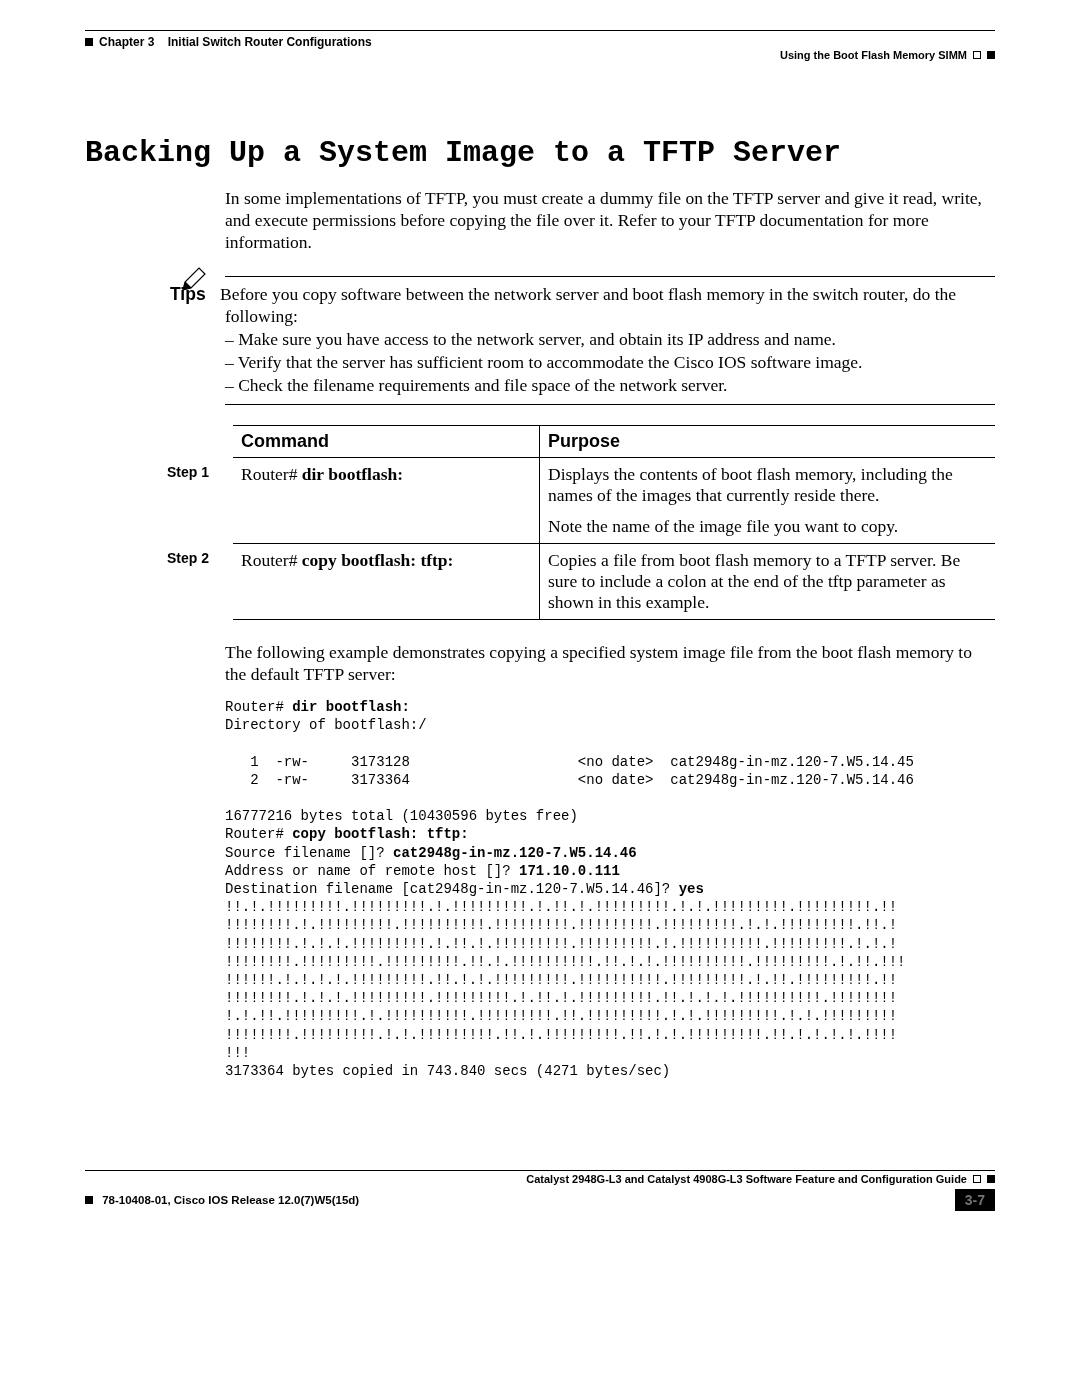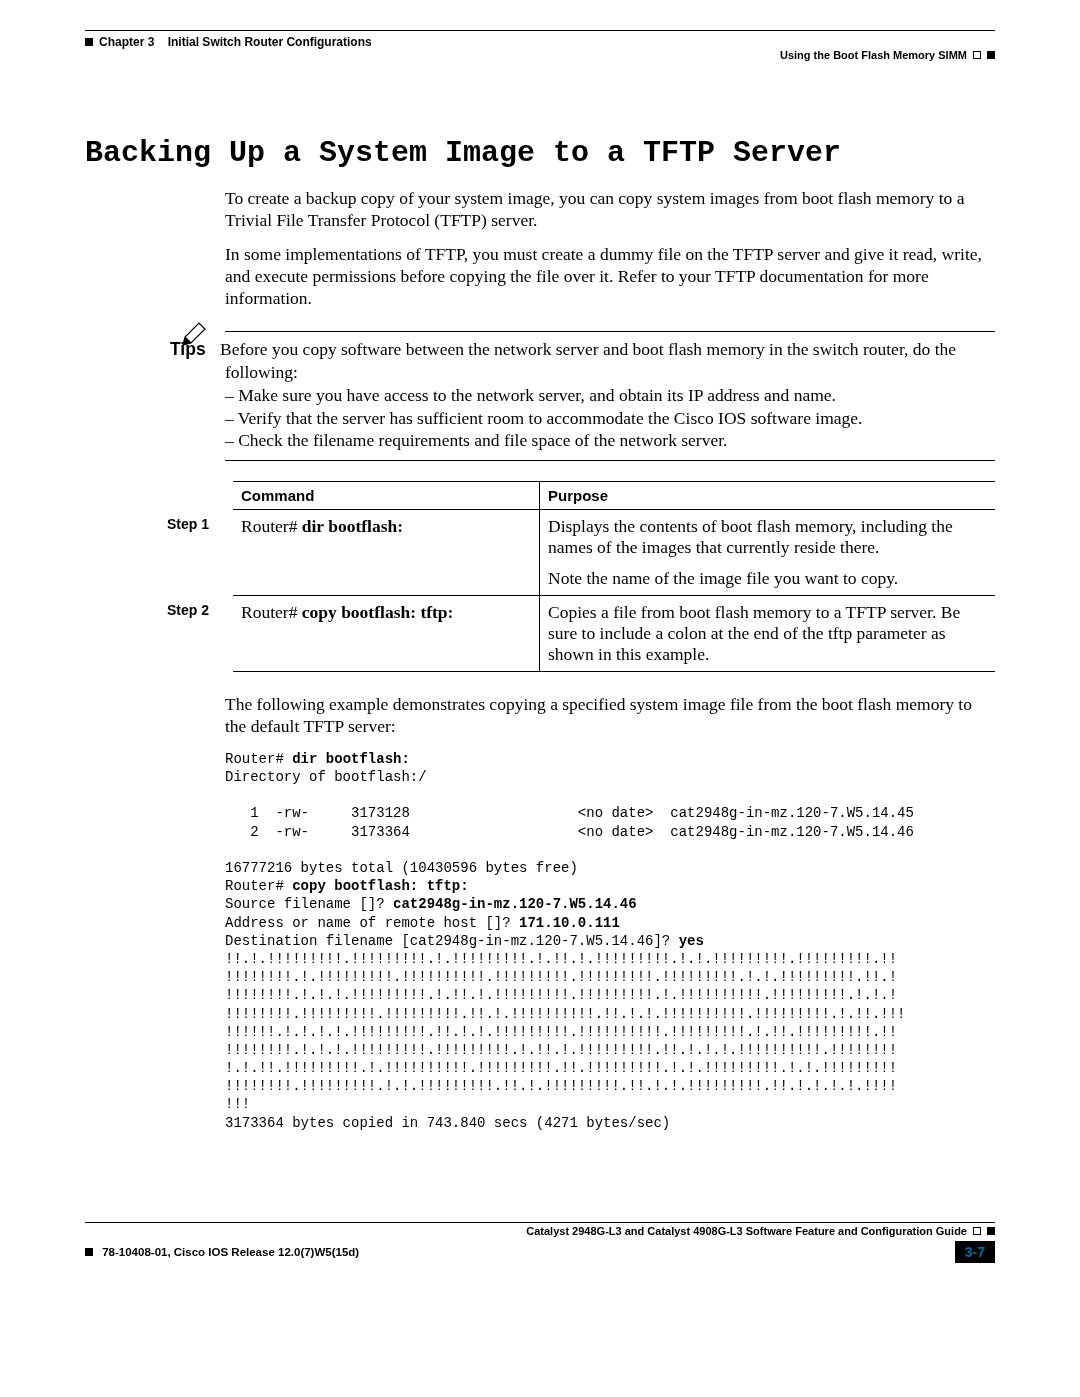--- a/index.html
+++ b/index.html
@@ -102,21 +102,21 @@
     margin-top: 20px;
   }
   table {
     border-collapse: collapse;
     width: 100%;
     font-size: 17.5px;
   }
   th {
     font-family: Arial, Helvetica, sans-serif;
     font-weight: bold;
-    font-size: 15px;
+    font-size: 18px;
     text-align: left;
     padding: 5px 8px;
     border-top: 1px solid #000;
     border-bottom: 1px solid #000;
   }
   td {
     padding: 6px 8px;
     vertical-align: top;
     border-bottom: 1px solid #000;
   }
@@ -160,21 +160,21 @@
     display: flex;
     justify-content: space-between;
     align-items: center;
     font-family: Arial, Helvetica, sans-serif;
     font-size: 11.5px;
     font-weight: bold;
     text-align: center;
   }
   .pagenum {
     background: #000;
-    color: #0369a1;
+    color: #737373;
     padding: 3px 10px;
     font-size: 14px;
     font-weight: bold;
   }
 </style>
 </head>
 <body>
 
 <div class="page">
 
@@ -190,21 +190,20 @@
         <span>Using the Boot Flash Memory SIMM</span>
         <span class="sq hollow margin-left"></span>
         <span class="sq margin-left"></span>
       </div>
     </div>
   </div>
 
   <h1>Backing Up a System Image to a TFTP Server</h1>
 
   <div class="body-indent">
-    <p>To create a backup copy of your system image, you can copy system images from boot flash memory to a Trivial File Transfer Protocol (TFTP) server.</p>
     <p>In some implementations of TFTP, you must create a dummy file on the TFTP server and give it read, write, and execute permissions before copying the file over it. Refer to your TFTP documentation for more information.</p>
   </div>
 
   <div class="tips-block">
     <div class="tips-icon-col">
       <span class="tips-icon">
         <svg viewBox="0 0 32 32">
             <path d="M6 26 L8 18 L22 4 L28 10 L14 24 Z M8 18 L14 24" fill="none" stroke="#000" stroke-width="1.2"></path>
             <path d="M6 26 L8 18 L14 24 Z" fill="#000"></path>
           </svg>

